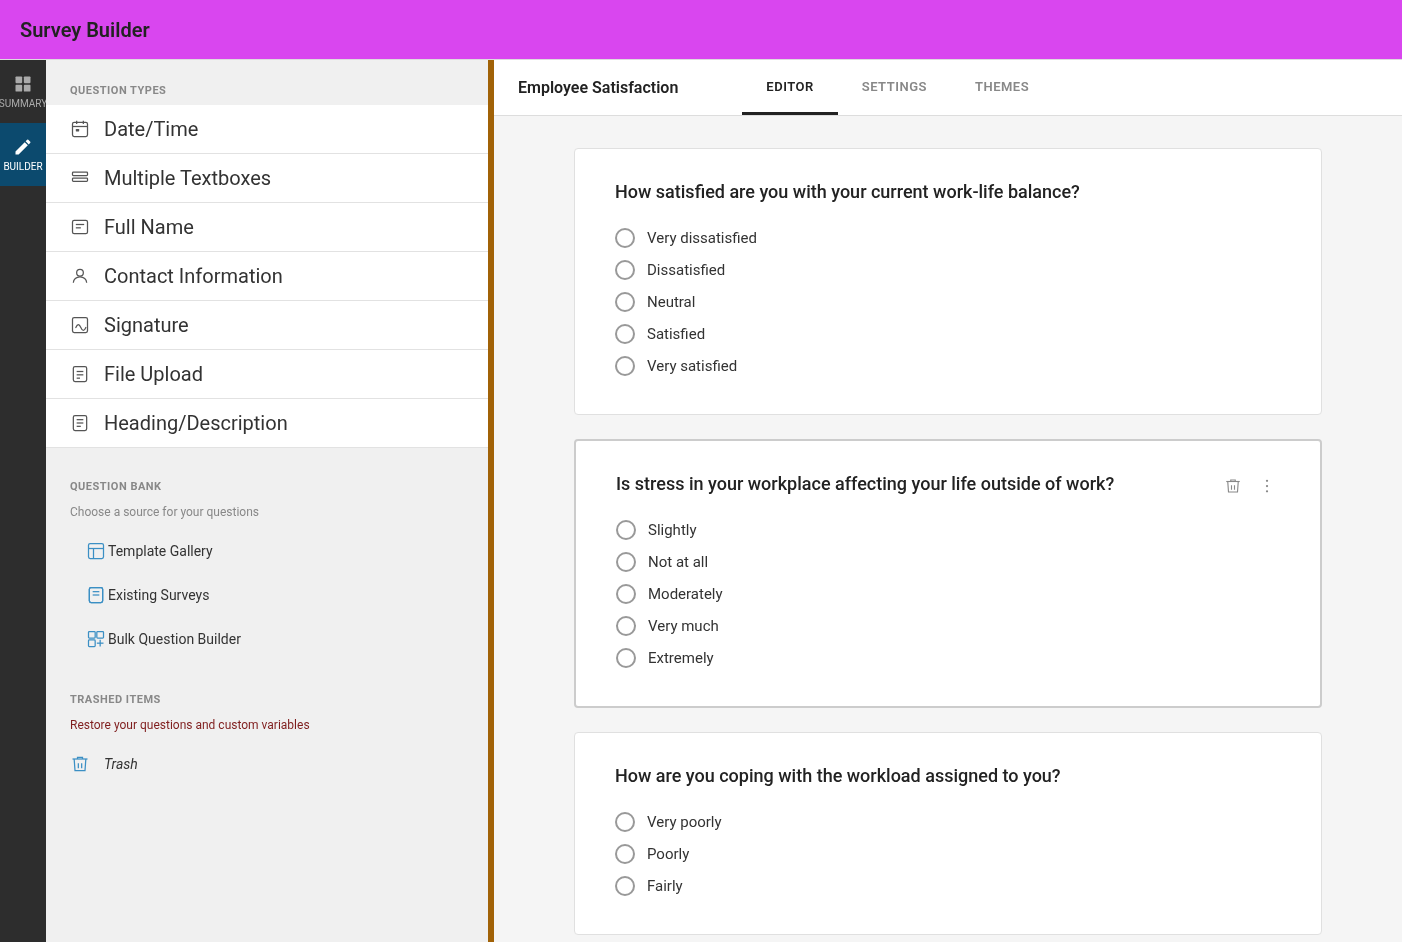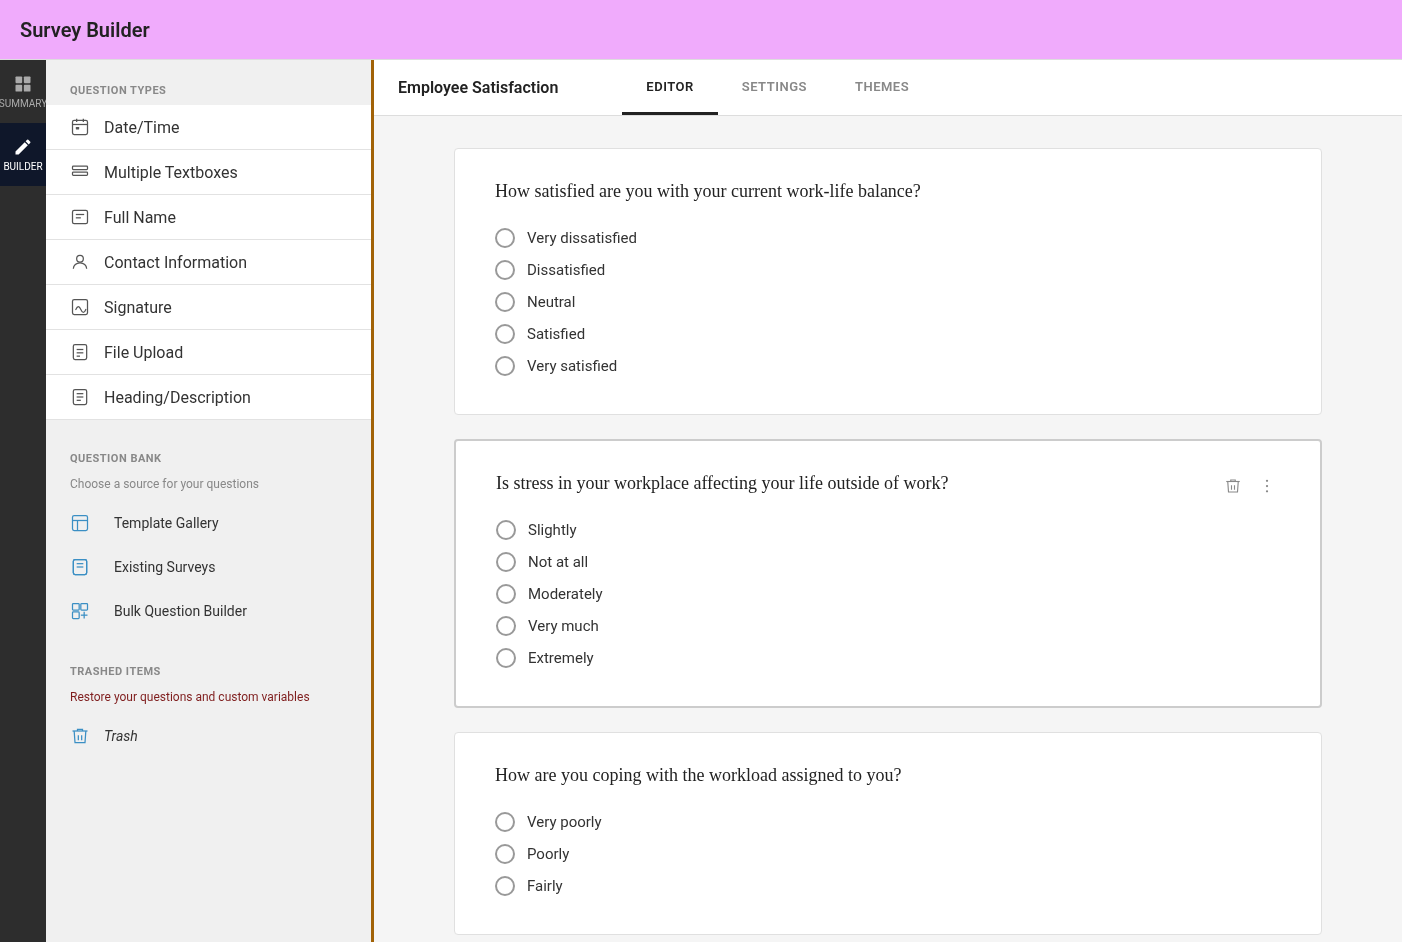--- a/index.html
+++ b/index.html
@@ -1,20 +1,20 @@
 <!DOCTYPE html>
 <html><head>
   <meta charset="utf-8">
   <style>
     * { box-sizing: border-box; margin: 0; padding: 0; }
     body { font-family: -apple-system, BlinkMacSystemFont, 'Segoe UI', Roboto, sans-serif; background: #f5f5f5; color: #333; display: flex; flex-direction: column; height: 942px; width: 1402px; overflow: hidden; }
 
     
     .top-bar {
-      background: #f0abfc;
+      background: #d946ef;
       border-bottom: 1px solid #ddd;
       padding: 0 20px;
       height: 60px;
       display: flex;
       align-items: center;
     }
     .app-title {
       font-size: 20px;
       font-weight: 600;
       color: #222;
@@ -42,33 +42,33 @@
       flex-direction: column;
       align-items: center;
       justify-content: center;
       padding: 14px 0;
       cursor: pointer;
       color: #aaa;
       font-size: 10px;
       gap: 4px;
     }
     .icon-nav-item.active {
-      background: #0f172a;
+      background: #0c4a6e;
       color: #fff;
     }
     .icon-nav-item svg {
       width: 20px;
       height: 20px;
     }
 
     
     .sidebar {
-      width: 328px;
+      width: 448px;
       background: #f0f0f0;
-      border-right: 3px solid #a16207;
+      border-right: 6px solid #a16207;
       overflow-y: auto;
       padding: 16px 0;
     }
     .sidebar-section-title {
       font-size: 11px;
       font-weight: 700;
       color: #888;
       letter-spacing: 0.5px;
       padding: 8px 24px 8px 24px;
     }
@@ -81,40 +81,40 @@
       border-bottom: 1px solid #e2e2e2;
       background: #fff;
     }
     .sidebar-item svg {
       width: 20px;
       height: 20px;
       flex-shrink: 0;
       color: #555;
     }
     .sidebar-item-label {
-      font-size: 16px;
+      font-size: 20px;
       color: #333;
     }
 
     .sidebar-section-gap {
       height: 24px;
       background: #f0f0f0;
     }
 
     .question-bank-desc {
       font-size: 12px;
       color: #888;
       padding: 4px 24px 10px 24px;
     }
 
     .bank-item {
       display: flex;
       align-items: center;
-      gap: 24px;
-      padding: 12px 24px;
+      gap: 2px;
+      padding: 12px 40px;
       cursor: pointer;
     }
     .bank-item svg {
       width: 20px;
       height: 20px;
       flex-shrink: 0;
       color: #3b8fc4;
     }
     .bank-item-label {
       font-size: 14px;
@@ -212,21 +212,20 @@
       display: flex;
       justify-content: space-between;
       align-items: flex-start;
     }
     .question-text {
       font-size: 18px;
       font-weight: 500;
       color: #222;
       margin-bottom: 20px;
       flex: 1;
-      font-family: Liberation Serif, serif;
     }
     .card-actions {
       display: flex;
       gap: 8px;
       align-items: center;
       margin-left: 16px;
     }
     .card-action-btn {
       background: none;
       border: none;

